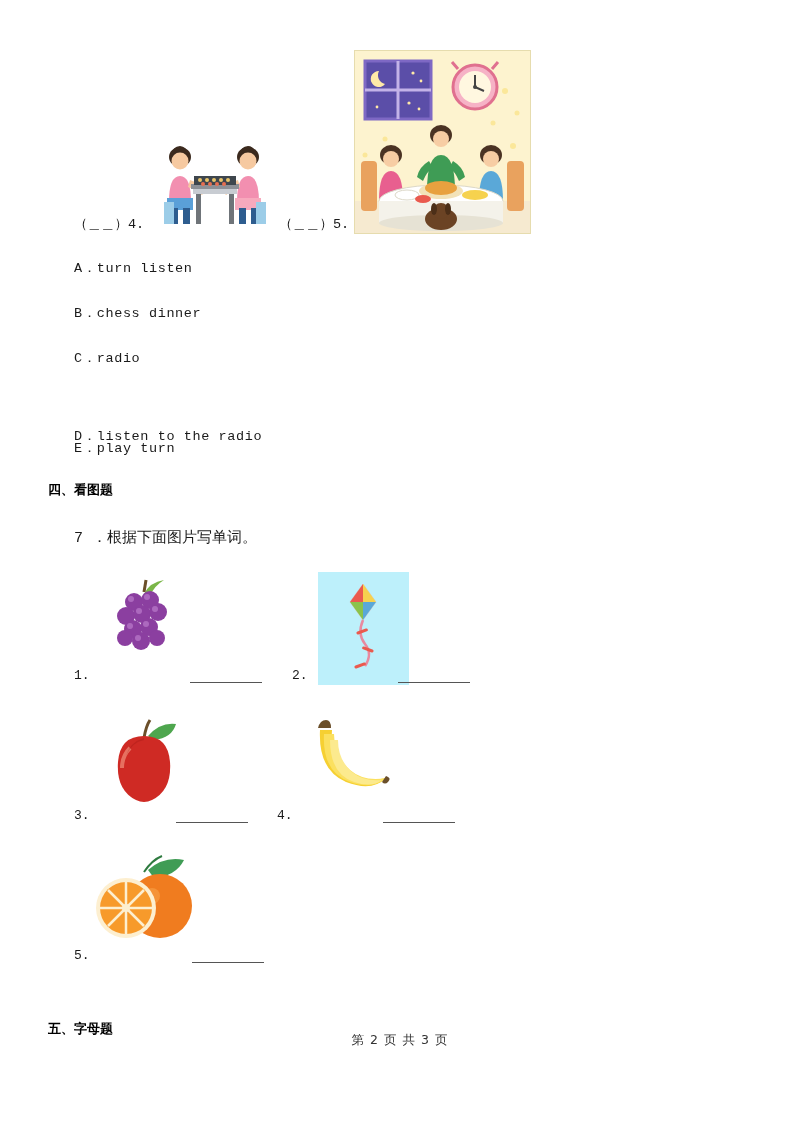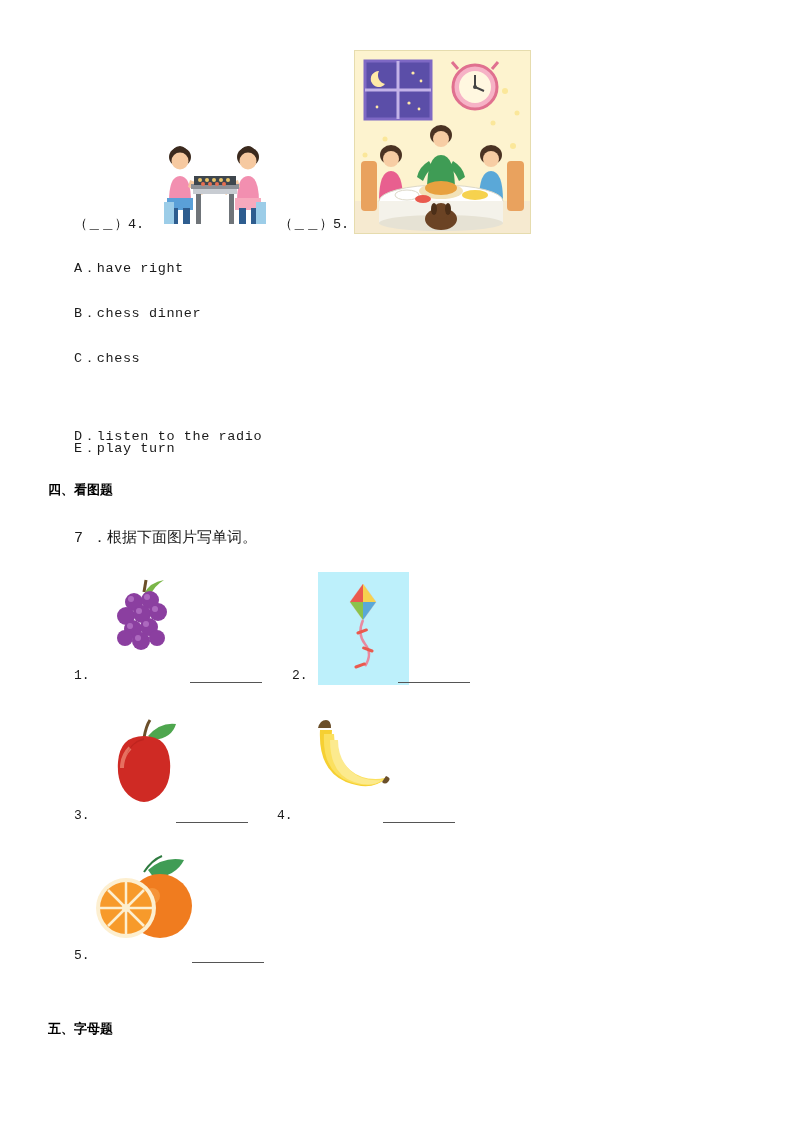--- a/index.html
+++ b/index.html
@@ -213,23 +213,23 @@
       <circle cx="86" cy="160" r="8" fill="#6b4324"></circle>
       <ellipse cx="79" cy="158" rx="3" ry="6" fill="#4c2f18"></ellipse>
       <ellipse cx="93" cy="158" rx="3" ry="6" fill="#4c2f18"></ellipse>
     </svg>
   </div>
 
   <div class="abs qnum-line" style="left:74px; top:215px;">（＿＿）4.</div>
 
   <div class="abs qnum-line" style="left:279px; top:215px;">（＿＿）5.</div>
 
-  <div class="abs mono-opt" style="left:74px; top:259px;">A．have right</div>
+  <div class="abs mono-opt" style="left:74px; top:259px;">A．turn listen</div>
   <div class="abs mono-opt" style="left:74px; top:304px;">B．chess dinner</div>
-  <div class="abs mono-opt" style="left:74px; top:349px;">C．chess</div>
+  <div class="abs mono-opt" style="left:74px; top:349px;">C．radio</div>
   <div class="abs mono-opt" style="left:74px; top:394px;margin-top:33px;">D．listen to the radio</div>
   <div class="abs mono-opt" style="left:74px; top:439px;">E．play turn</div>
 
   <div class="abs section-head" style="left:48px; top:481px;">四、看图题</div>
 
   <div class="abs q-head" style="left:74px; top:528px;">7 ．根据下面图片写单词。</div>
 
   <div class="pic" style="left:100px; top:578px; width:90px; height:85px;">
     <svg width="90" height="85" viewBox="0 0 90 85">
       <path d="M44 16 q6 -12 20 -14 q-10 6 -14 16z" fill="#7ab648"></path>
@@ -323,14 +323,15 @@
       </g>
       <circle cx="34" cy="56" r="4" fill="#fdefd0"></circle>
     </svg>
   </div>
 
   <div class="abs item-num" style="left:74px; top:948px;">5.</div>
   <div class="abs blank-line" style="left:192px; top:962px; width:72px;"></div>
 
   <div class="abs section-head" style="left:48px; top:988px;margin-top:32px;">五、字母题</div>
 
+  <div class="footer">第 2 页 共 3 页</div>
 
 </div>
 
 </body></html>

